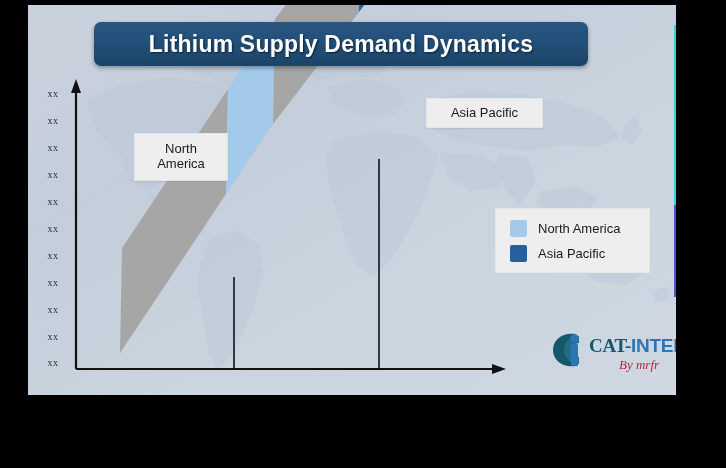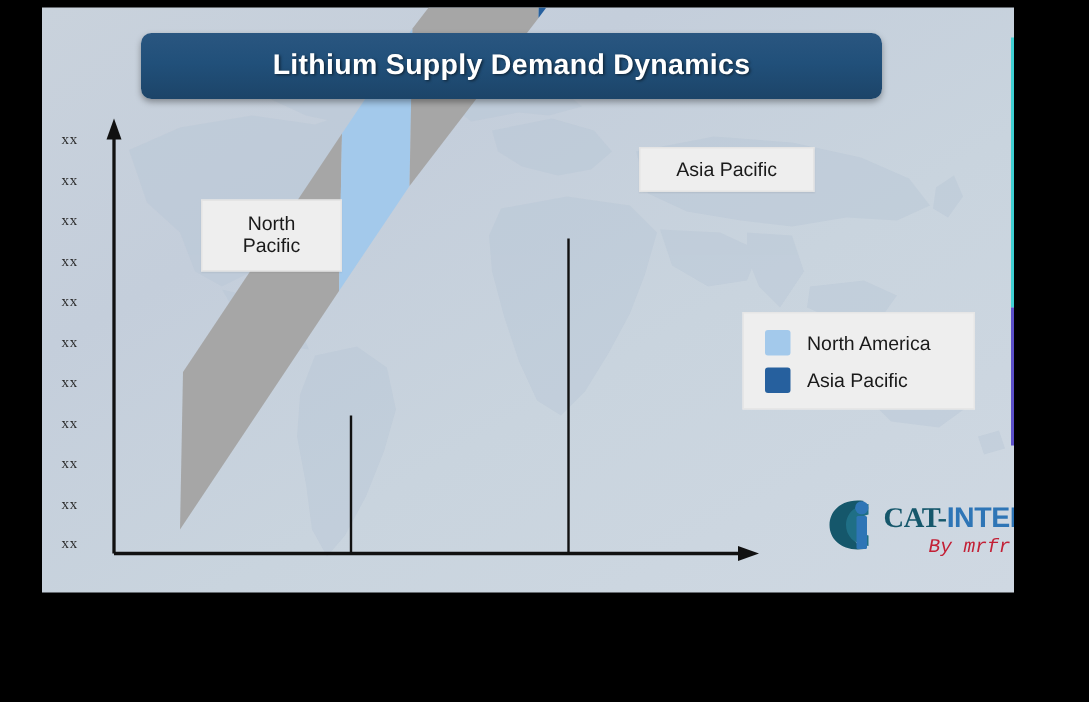--- a/index.html
+++ b/index.html
@@ -70,42 +70,42 @@
     background: linear-gradient(180deg, #29547c 0%, #1f4straight 0%, #214f77 50%, #1b4469 100%);
     background: linear-gradient(180deg, #2a5680 0%, #21507a 45%, #1c4468 100%);
     border-radius: 7px;
     box-shadow: 0 2px 4px rgba(0,0,0,0.35);
     display: flex;
     align-items: center;
     justify-content: center;
   }
   #title-text {
     color: #ffffff;
-    font-size: 19px;
+    font-size: 23px;
     font-weight: bold;
     letter-spacing: 0.2px;
     text-shadow: 1px 1px 2px rgba(0,0,0,0.55);
     white-space: nowrap;
   }
 
   
   #chart {
     position: absolute;
     left: 0;
     top: 0;
     width: 648px;
     height: 390px;
   }
 
   
   .ytick {
     position: absolute;
     left: 13px;
     width: 24px;
-    text-align: left;
+    text-align: center;
     font-size: 10px;
     color: #2b2b2b;
     font-family: "Liberation Serif", serif;
     letter-spacing: 0.5px;
   }
 
   
   #axes {
     position: absolute;
     left: 0;
@@ -207,21 +207,21 @@
   }
   .logo-cat { color: #15576b; font-family: Liberation Serif, serif; }
   .logo-intel { color: #2e75b6; }
   #logo-byline {
     position: absolute;
     left: 70px;
     top: 30px;
     font-size: 13px;
     font-style: italic;
     color: #c32036;
-    font-family: Liberation Mono, monospace;
+    font-family: Liberation Serif, serif;
     white-space: nowrap;
   }
 </style>
 </head>
 <body>
 
 <div id="screen">
 
   <div id="slide">
 
@@ -295,21 +295,21 @@
       <div class="ytick" style="top:164px">xx</div>
       <div class="ytick" style="top:191px">xx</div>
       <div class="ytick" style="top:218px">xx</div>
       <div class="ytick" style="top:245px">xx</div>
       <div class="ytick" style="top:272px">xx</div>
       <div class="ytick" style="top:299px">xx</div>
       <div class="ytick" style="top:326px">xx</div>
       <div class="ytick" style="top:352px">xx</div>
 
       <div class="callout" id="callout-north-america">North
-Pacific</div>
+America</div>
       <div class="callout" id="callout-asia-pacific">Asia Pacific</div>
 
       <div id="legend">
         <div class="legend-row">
           <span class="legend-swatch" style="background:#a3c9eb"></span>
           <span class="legend-label">North America</span>
         </div>
         <div class="legend-row">
           <span class="legend-swatch" style="background:#26609e"></span>
           <span class="legend-label">Asia Pacific</span>

